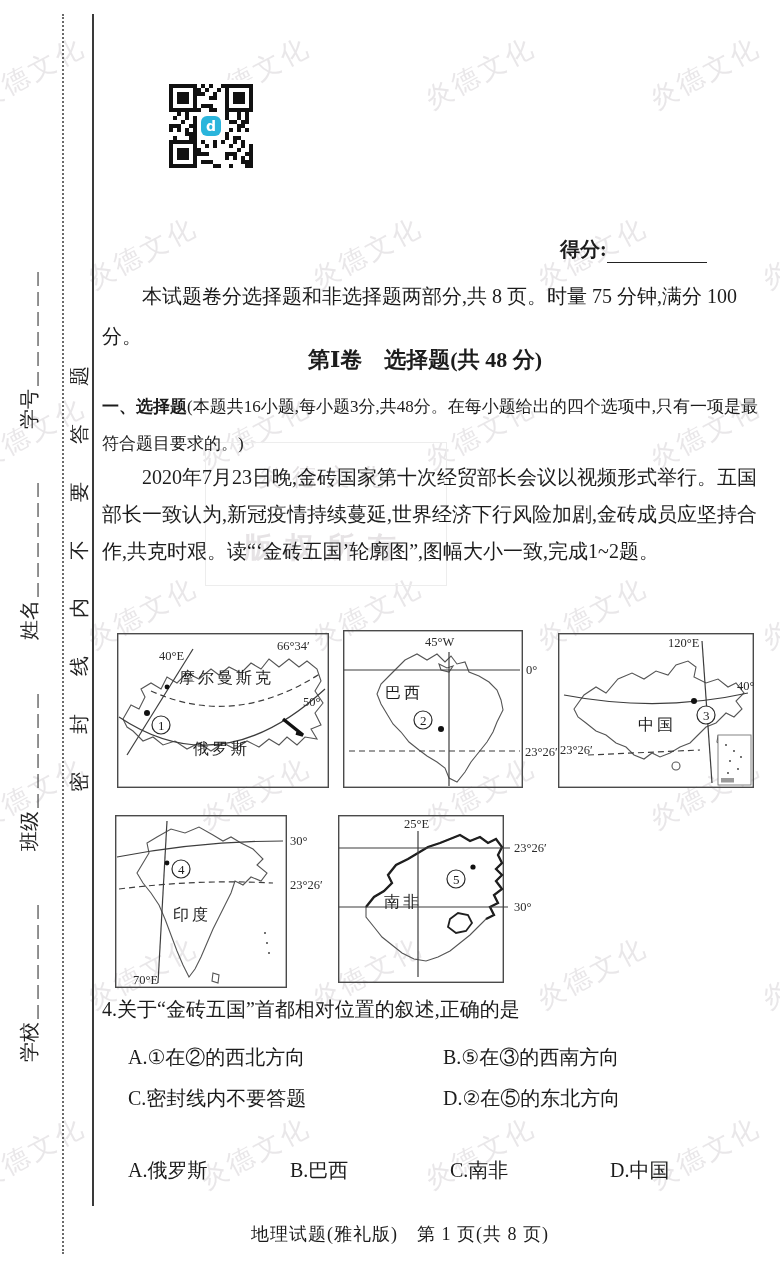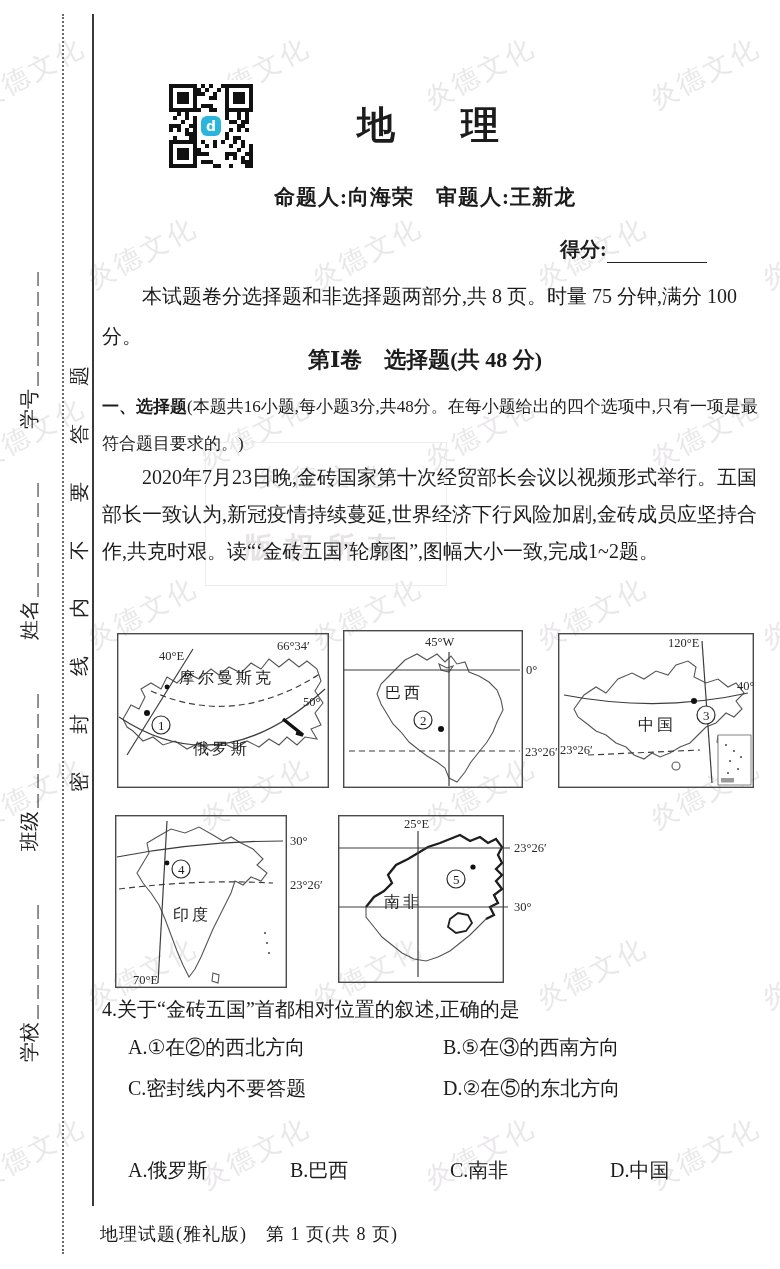--- a/index.html
+++ b/index.html
@@ -55,25 +55,25 @@
   .geodash{stroke:#3d3d3d;stroke-width:1.2;fill:none;stroke-dasharray:6 4;}
   .maplabel{font-family:"Liberation Serif","DejaVu Serif",serif;font-size:12.5px;fill:#2a2a2a;}
   .mapname{font-family:"Liberation Serif","DejaVu Serif",serif;font-size:16px;fill:#1c1c1c;letter-spacing:3px;}
   .numcirc{fill:#fff;stroke:#2a2a2a;stroke-width:1.2;}
   .numtxt{font-family:"Liberation Serif","DejaVu Serif",serif;font-size:13px;fill:#1c1c1c;}
   .capdot{fill:#111;}
   .borderrect{fill:none;stroke:#4a4a4a;stroke-width:1.4;}
   
   .q{position:absolute;left:102px;width:668px;font-size:20px;}
   .opt-grid2{position:absolute;left:128px;top:1034px;width:630px;font-size:20px;}
-  .opt-grid2 .row{display:flex;margin-bottom:14px;}
+  .opt-grid2 .row{display:flex;margin-bottom:14px;margin-top:10px;}
   .opt-grid2 .cell{width:325px;}
   .opt-row4{position:absolute;left:128px;top:1157px;width:640px;font-size:20px;}
   .opt-row4 span{position:absolute;white-space:nowrap;}
-  .footer{position:absolute;left:100px;top:1222px;width:600px;font-size:18px;letter-spacing:1px;}
+  .footer{position:absolute;left:100px;top:1222px;width:600px;text-align:center;font-size:18px;letter-spacing:1px;}
 </style>
 </head>
 <body>
 
 <div class="page">
 
   <div class="wm-layer" id="wm-layer">
       <span class="wm" style="left: -30px; top: 55px;">炎德文化</span>
       <span class="wm" style="left: 195px; top: 55px;">炎德文化</span>
       <span class="wm" style="left: 420px; top: 55px;">炎德文化</span>
@@ -225,22 +225,20 @@
         <rect x="17" y="3" width="3" height="3" fill="#111"></rect>
         <rect x="1" y="15" width="7" height="7" fill="#111"></rect>
         <rect x="2" y="16" width="5" height="5" fill="#fff"></rect>
         <rect x="3" y="17" width="3" height="3" fill="#111"></rect>
       </svg>
     <div class="qr-logo">
         <div class="dot">d</div>
       </div>
   </div>
 
-  <div class="subject">地　理</div>
-  <div class="authors">命题人:向海荣　审题人:王新龙</div>
   <div class="score">
     <span>得分:</span><span class="blankline"></span>
   </div>
 
   <div class="intro">本试题卷分选择题和非选择题两部分,共 8 页。时量 75 分钟,满分 100 分。</div>
   <div class="sec1">第Ⅰ卷　选择题(共 48 分)</div>
   <div class="directive">
     <b>一、选择题</b><span>(本题共16小题,每小题3分,共48分。在每小题给出的四个选项中,只有一项是最符合题目要求的。)</span>
   </div>
   <div class="passage">2020年7月23日晚,金砖国家第十次经贸部长会议以视频形式举行。五国部长一致认为,新冠疫情持续蔓延,世界经济下行风险加剧,金砖成员应坚持合作,共克时艰。读“‘金砖五国’轮廓图”,图幅大小一致,完成1~2题。</div>

